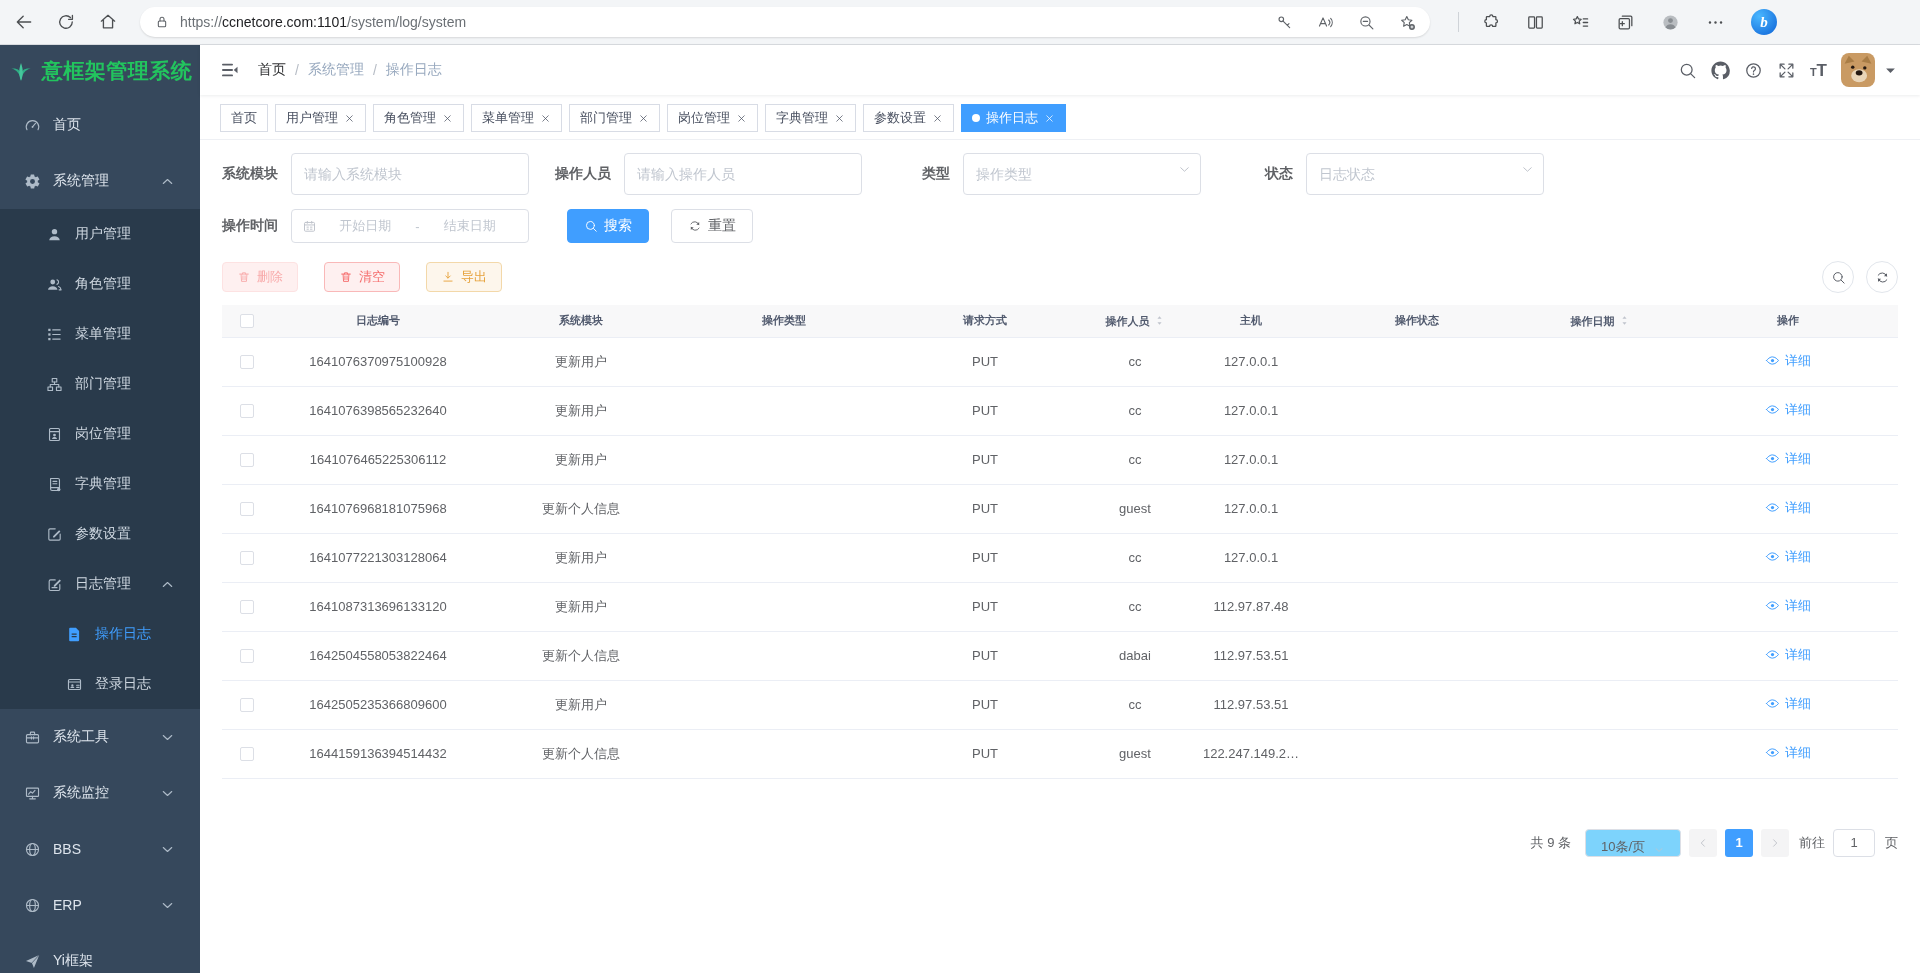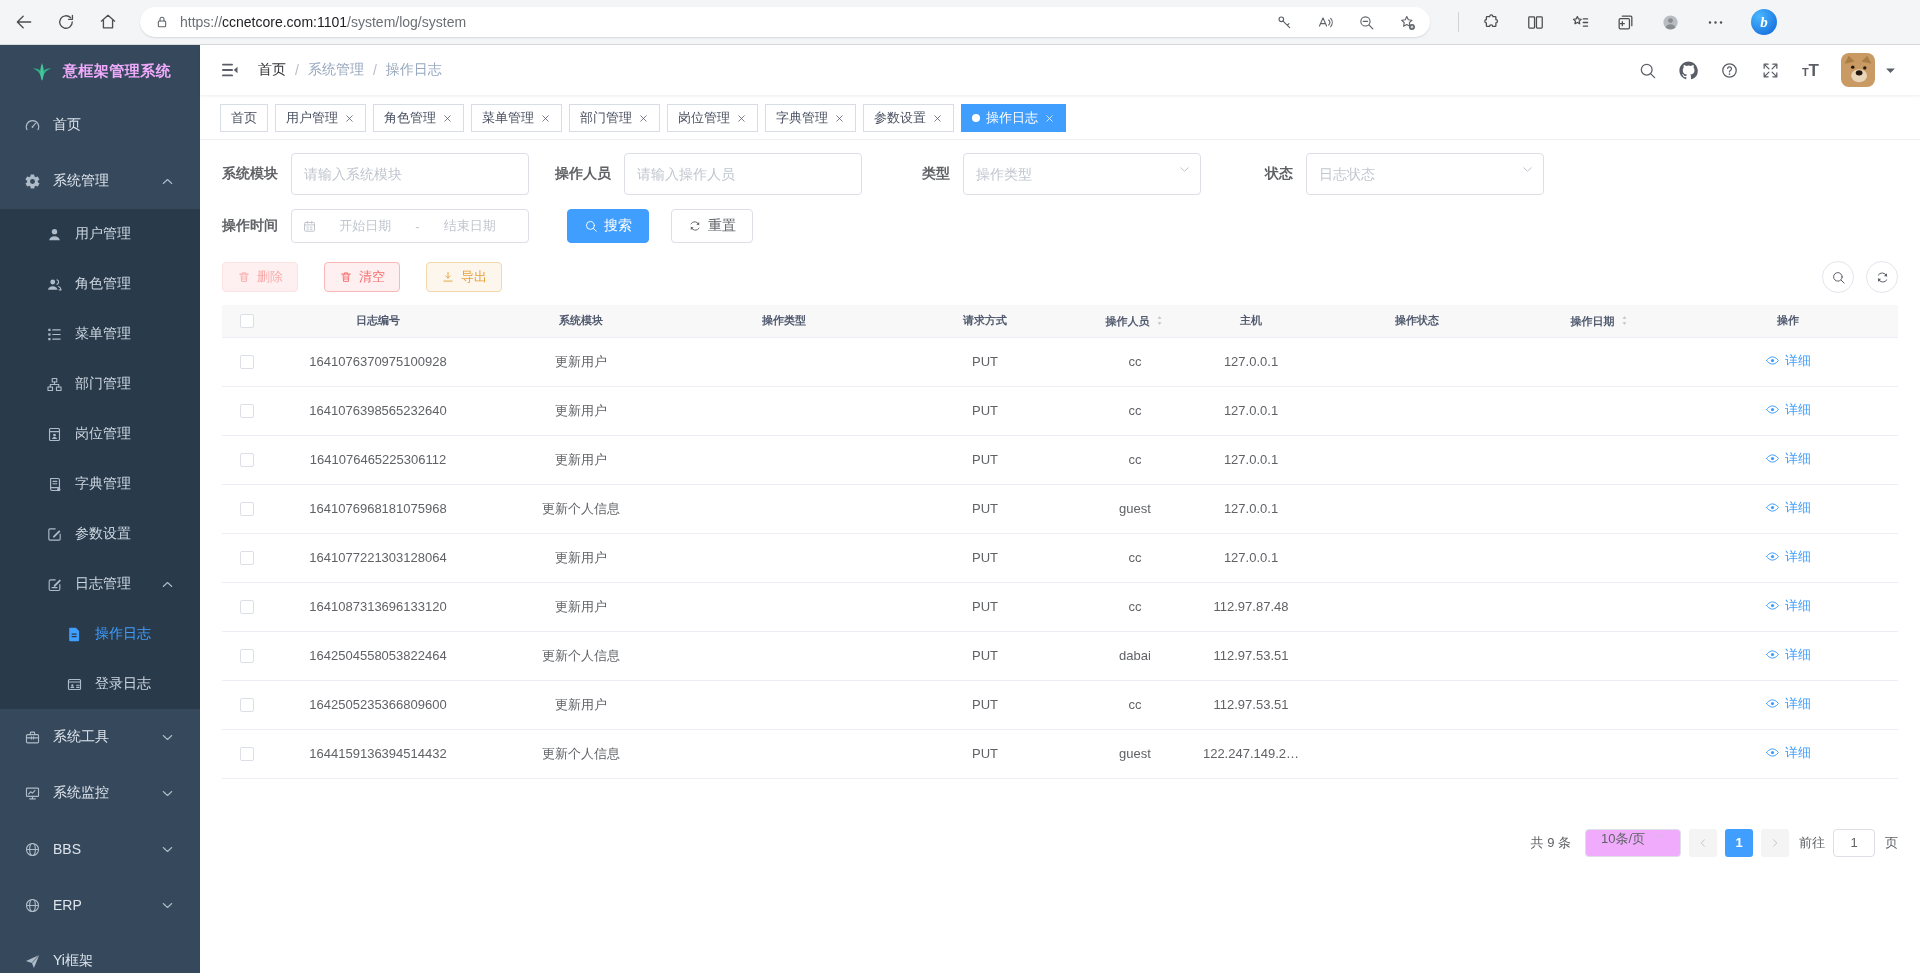--- a/index.html
+++ b/index.html
@@ -27,41 +27,41 @@
   .bing-badge { width:26px; height:26px; border-radius:50%;
     background:radial-gradient(circle at 32% 28%, #49b7ff, #0e62d6); color:#fff; font-weight:bold;
     display:flex; align-items:center; justify-content:center; font-size:15px; cursor:pointer;
     font-family:"Liberation Serif",serif; font-style:italic; }
 
   
   .app { display:flex; height:928px; }
   .sidebar { width:200px; background:#36485c; height:100%; flex:none; overflow:hidden; }
   .logo { height:52px; display:flex; align-items:center; justify-content:center; gap:8px; }
   .logo .icon { width:26px; height:26px; }
-  .logo-title { color:#f0abfc; font-size:15px; font-weight:bold; letter-spacing:.5px; }
+  .logo-title { color:#22c55e; font-size:21px; font-weight:bold; letter-spacing:.5px; }
   .side-item { display:flex; align-items:center; cursor:pointer; color:#dde4ec; font-size:14px; position:relative; }
   .side-item .icon { width:17px; height:17px; color:#aebbc8; margin-right:12px; }
   .side-item.l1 { height:56px; padding-left:24px; background:#36485c; }
   .side-item.l2 { height:50px; padding-left:46px; background:#293a4b; color:#cfd8e1; }
   .side-item.l3 { height:50px; padding-left:66px; background:#293a4b; color:#cfd8e1; }
   .side-item.active { color:#409eff; }
   .side-item.active .icon { color:#409eff; }
   .side-chev { position:absolute; right:12px; width:13px; height:13px; color:#9fadbb; }
 
   .main { flex:1; display:flex; flex-direction:column; background:#fff; min-width:0; }
 
   
   .navbar { height:50px; display:flex; align-items:center; padding:0 20px;
     box-shadow:0 1px 3px rgba(0,21,41,.08); position:relative; z-index:3; background:#fff; }
   .fold { width:20px; height:20px; color:#5a5e66; cursor:pointer; }
   .breadcrumb { display:flex; align-items:center; margin-left:18px; font-size:14px; }
   .crumb-home { color:#303133; cursor:pointer; }
   .crumb-sep { color:#b6bcc5; margin:0 9px; }
   .crumb { color:#97a8be; }
-  .nav-right { margin-left:auto; display:flex; align-items:center; gap:22px;text-align:center; }
+  .nav-right { margin-left:auto; display:flex; align-items:center; gap:14px;text-align:center; }
   .nav-right .icon { width:19px; height:19px; color:#5a5e66; cursor:pointer; }
   .tt { font-size:17px; color:#5a5e66; font-weight:bold; cursor:pointer; line-height:1; }
   .tt small { font-size:11px; font-weight:bold; }
   .avatar-wrap { display:flex; align-items:center; gap:6px; cursor:pointer; }
   .avatar { width:34px; height:34px; border-radius:8px; overflow:hidden; }
   .avatar svg { width:100%; height:100%; display:block; }
   .caret { width:12px; height:12px; color:#5a5e66; }
 
   
   .tabbar { padding:9px 20px 0; height:45px; display:flex; gap:7px; border-bottom:1px solid #eef0f4; background:#fff; }
@@ -112,21 +112,21 @@
   .chk { width:14px; height:14px; border:1px solid #dcdfe6; border-radius:2px; background:#fff;
     display:inline-block; vertical-align:middle; cursor:pointer; }
   .sortgrp { display:inline-flex; width:11px; height:15px; color:#c0c4cc; vertical-align:-3px; margin-left:4px; }
   .link { color:#409eff; cursor:pointer; display:inline-flex; align-items:center; gap:5px; }
   .link .icon { width:15px; height:15px; }
 
   
   .pager { display:flex; align-items:center; justify-content:flex-end; margin-top:50px; font-size:13px; color:#606266; }
   .pager > * { margin-left:14px; }
   .page-size { width:96px; height:28px; border:1px solid #dcdfe6; border-radius:4px; display:flex;
-    align-items:flex-start; justify-content:center; gap:8px; color:#606266; cursor:pointer; background:#f0abfc; }
+    align-items:flex-end; justify-content:center; gap:8px; color:#606266; cursor:pointer; background:#7dd3fc; }
   .page-size .icon { width:12px; height:12px; color:#c0c4cc; }
   .pg-btn { width:28px; height:28px; border-radius:3px; background:#f4f4f5; color:#b6bac1;
     display:flex; align-items:center; justify-content:center; cursor:pointer; margin-left:8px; }
   .pg-btn .icon { width:12px; height:12px; }
   .pg-num { width:28px; height:28px; border-radius:3px; background:#409eff; color:#fff; font-weight:bold;
     display:flex; align-items:center; justify-content:center; cursor:pointer; margin-left:8px; }
   .goto-input { width:42px; height:28px; border:1px solid #dcdfe6; border-radius:4px; text-align:center;
     font-size:13px; color:#606266; outline:none; font-family:inherit; margin-left:8px; }
   .pager .lbl { margin-left:10px; }
 </style>

